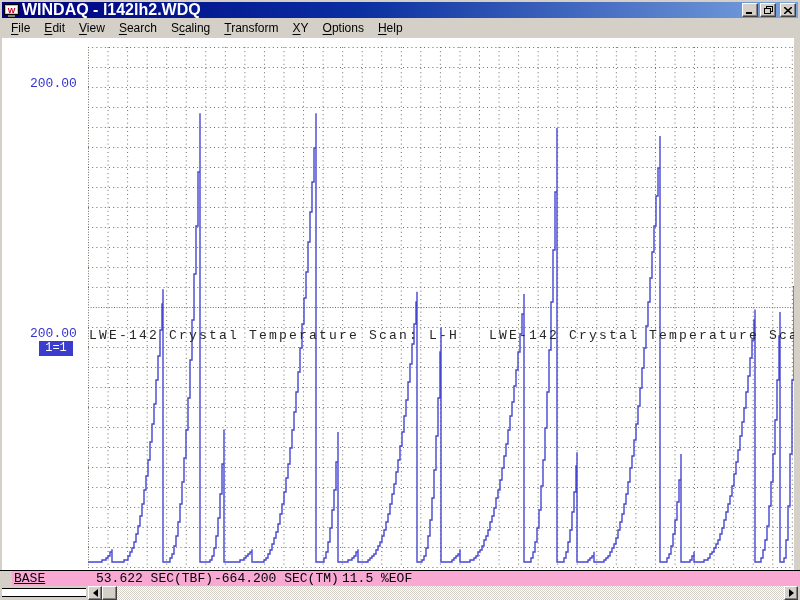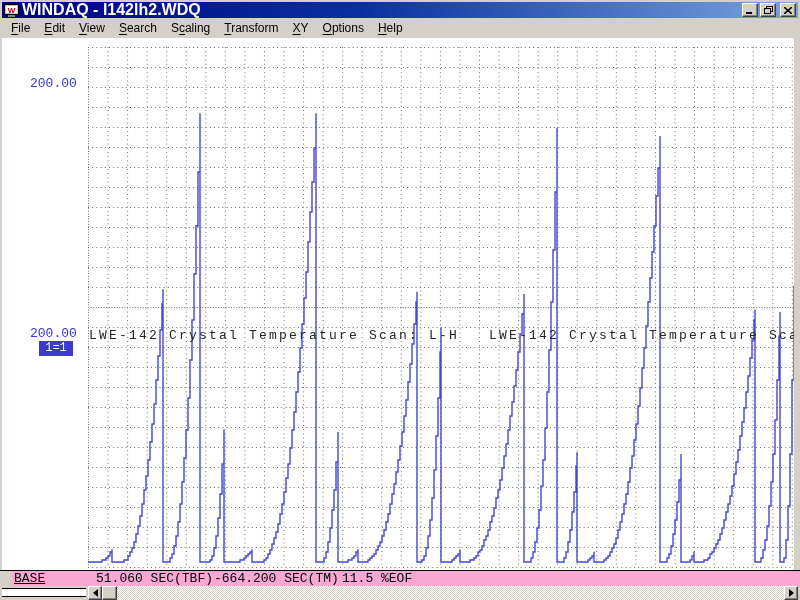--- a/index.html
+++ b/index.html
@@ -188,21 +188,21 @@
 
   <div class="axis-label" style="left:44px; top:304px;">mW</div>
   <div class="chan-badge">1=1</div>
 </div>
 <div class="edge-left"></div>
 <div class="edge-right"></div>
 
 <div class="separator"></div>
 <div class="statusbar">
   <span class="st-base">BASE</span>
-  <span class="st-tbf">51.060 SEC(TBF)</span>
+  <span class="st-tbf">53.622 SEC(TBF)</span>
   <span class="st-tm">-664.200 SEC(TM)</span>
   <span class="st-eof">11.5 %EOF</span>
 </div>
 
 <div class="scrollstrip">
   <div class="pan-box"></div>
   <div class="sb-track"></div>
   <div class="sb-btn sb-left">
     <div class="tri-l"></div>
   </div>

